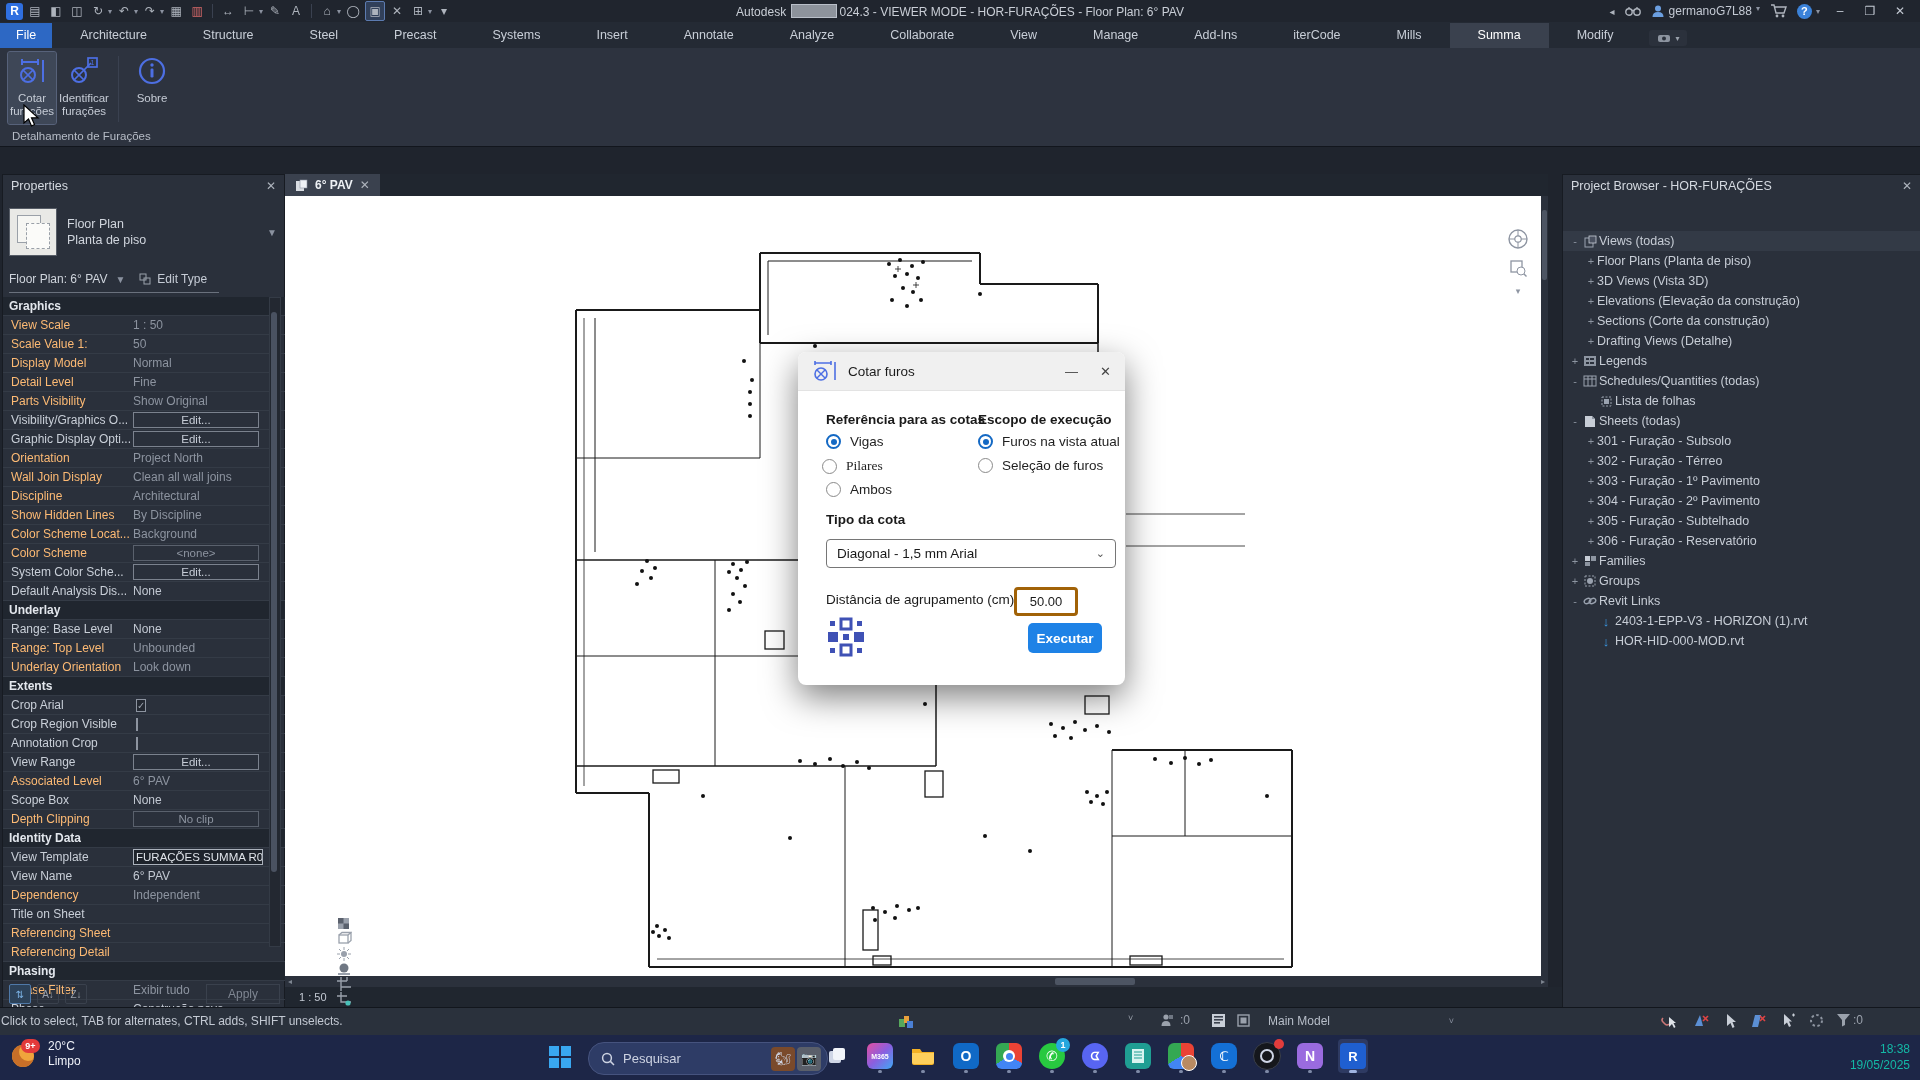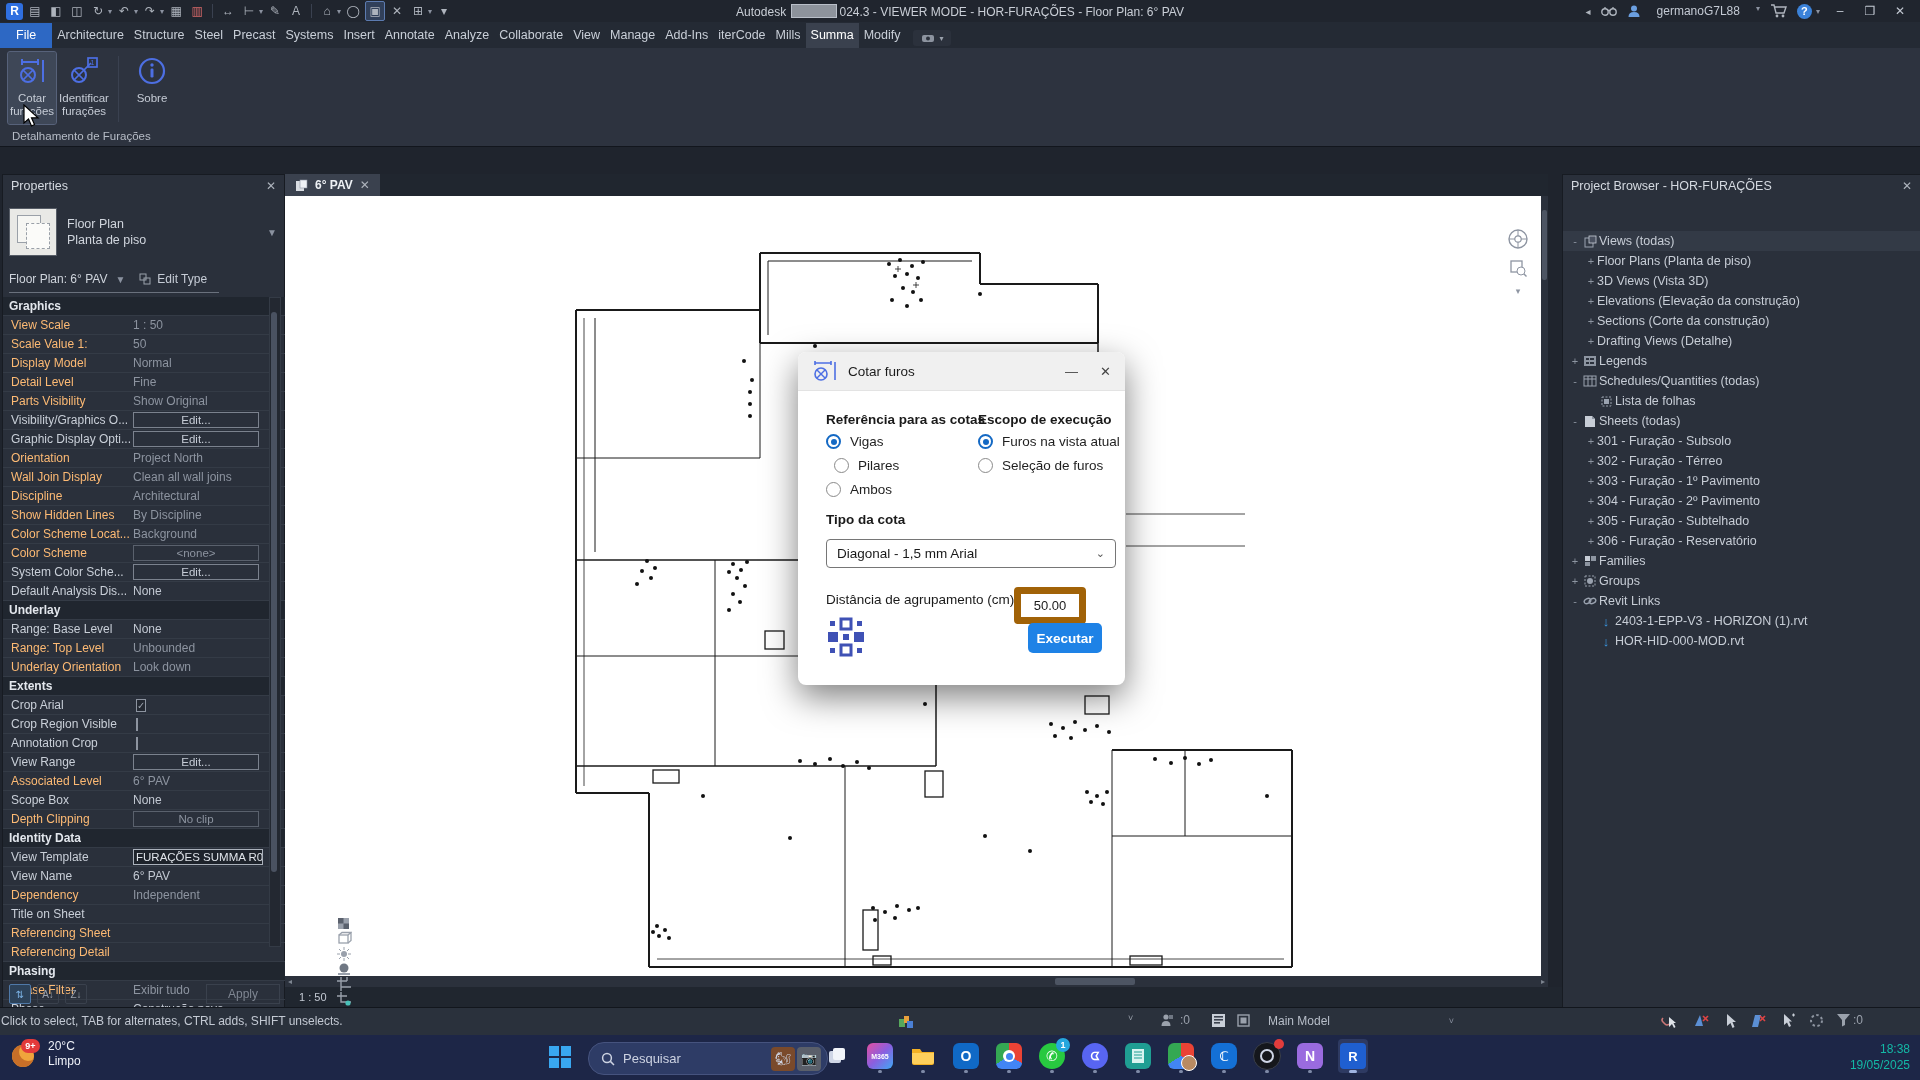--- a/index.html
+++ b/index.html
@@ -12,26 +12,26 @@
   .qat-tile{width:18px;height:18px;display:flex;align-items:center;justify-content:center;font-size:12px;color:#aeb4bd;border-radius:2px}
   .qat-tile.logo{background:#2f6fe0;color:#fff;font-weight:bold;font-size:12px;width:17px;height:17px;border-radius:3px}
   .qat-tile.red{color:#d96a6a}
   .qat-tile.active{background:#31405a;border:1px solid #5c7bb0}
   .qat-sep{width:1px;height:14px;background:#3a4150;margin:0 3px}
   .qat-dd{font-size:8px;color:#8b92a0;margin-left:-2px}
   #title{position:absolute;left:0;right:0;text-align:center;font-size:12px;color:#c9ced6;pointer-events:none}
   .redact{display:inline-block;width:44px;height:12px;background:#8d939c;border:1px solid #b9bfc9;vertical-align:-2px;margin:0 2px}
   #titlebar-right{margin-left:auto;display:flex;align-items:center;gap:10px;padding-right:10px;color:#aeb4bd}
   #titlebar-right svg{display:block}
-  .tb-user{display:flex;gap:16px;font-size:12px;color:#c3c9d3}
+  .tb-user{display:flex;gap:4px;font-size:12px;color:#c3c9d3}
   .tb-winbtn{font-size:12px;color:#c3c9d3;width:20px;text-align:center}
   .helpdot{width:15px;height:15px;border-radius:50%;background:#3b82d9;color:#fff;font-size:11px;font-weight:bold;display:flex;align-items:center;justify-content:center}
   
   #tabsrow{position:absolute;left:0;top:22px;width:1920px;height:26px;background:#242a34;display:flex;align-items:flex-end;font-size:12.5px;color:#c9cfd8}
-  .rtab{padding:5px 5px 6px;cursor:default}
+  .rtab{padding:5px 28px 6px;cursor:default}
   .rtab.file{background:#2d68c4;color:#fff;padding:5px 16px 6px}
   .rtab.active{background:#3a414e;color:#fff}
   .rtab-extra{display:flex;align-items:center;gap:4px;background:#2b313c;border-radius:3px;padding:3px 8px;margin:0 0 2px 8px;color:#9aa1ac;font-size:10px}
   
   #ribbon{position:absolute;left:0;top:48px;width:1920px;height:98px;background:#2d333f;border-bottom:1px solid #12161d}
   .rbtn{position:absolute;top:4px;width:48px;height:72px;display:flex;flex-direction:column;align-items:center;border-radius:2px;color:#c6ccd6;font-size:11.5px;line-height:13px;text-align:center}
   .rbtn.hover{background:#3e4757;outline:1px solid #57627a}
   .rbtn .ric{margin:4px 0 3px}
   .rsep{position:absolute;top:8px;width:1px;height:66px;background:#3a4150}
   #panel-footer{position:absolute;left:0;top:78px;width:420px;height:20px;color:#b6bcc6;font-size:11.5px;padding-left:12px;display:flex;align-items:center}
@@ -124,21 +124,21 @@
   #dlg-title .t{margin-left:10px}
   #dlg-ctl{margin-left:auto;display:flex;gap:22px;color:#444;font-size:13px}
   .dgroup{position:absolute;font-size:13.5px;font-weight:bold;color:#1a1a1a}
   .radio{position:absolute;display:flex;align-items:center;gap:9px;font-size:13.5px;color:#1f1f1f}
   .rdot{width:15px;height:15px;border-radius:50%;border:1px solid #8a8a8a;box-sizing:border-box;background:#fff}
   .rdot.sel{border:2px solid #1469c4;position:relative}
   .rdot.sel:after{content:"";position:absolute;left:2.5px;top:2.5px;width:6px;height:6px;border-radius:50%;background:#1469c4}
   #dlg-combo{position:absolute;left:28px;top:187px;width:268px;height:27px;border:1px solid #767676;border-radius:4px;display:flex;align-items:center;padding:0 10px;font-size:13.5px;color:#1a1a1a;background:#fff}
   #dlg-combo .dd{margin-left:auto;color:#555;font-size:11px}
   #dlg-dist-lab{position:absolute;left:28px;top:240px;font-size:13.5px}
-  #dlg-dist{position:absolute;left:216px;top:235px;width:58px;height:23px;border:7px solid #a16207;border-radius:4px;text-align:center;line-height:23px;font-size:13px}
+  #dlg-dist{position:absolute;left:216px;top:235px;width:58px;height:23px;border:3px solid #a16207;border-radius:4px;text-align:center;line-height:23px;font-size:13px}
   #dlg-exec{position:absolute;left:230px;top:271px;width:74px;height:30px;background:#1e82e6;border-radius:5px;color:#fff;font-weight:bold;font-size:13.5px;display:flex;align-items:center;justify-content:center}
   #dlg-logo{position:absolute;left:28px;top:265px}
   svg{shape-rendering:geometricPrecision}
 </style>
 </head>
 <body>
 
 <div id="app">
 
   <div id="titlebar">
@@ -1022,21 +1022,21 @@
         <span>✕</span>
       </span>
     </div>
     <div class="dgroup" style="left:28px;top:60px">Referência para as cotas</div>
     <div class="dgroup" style="left:180px;top:60px">Escopo de execução</div>
     <div id="dlg-radios1">
         <label class="radio" style="left: 28px; top: 82px;">
           <span class="rdot sel"></span>
           <span>Vigas</span>
         </label>
-        <label class="radio" style="left: 36px; top: 106px;">
+        <label class="radio" style="left: 24px; top: 106px; font-family: Liberation Serif, serif;">
           <span class="rdot"></span>
           <span>Pilares</span>
         </label>
         <label class="radio" style="left: 28px; top: 130px;">
           <span class="rdot"></span>
           <span>Ambos</span>
         </label>
       </div>
     <div id="dlg-radios2">
         <label class="radio" style="left: 180px; top: 82px;">

